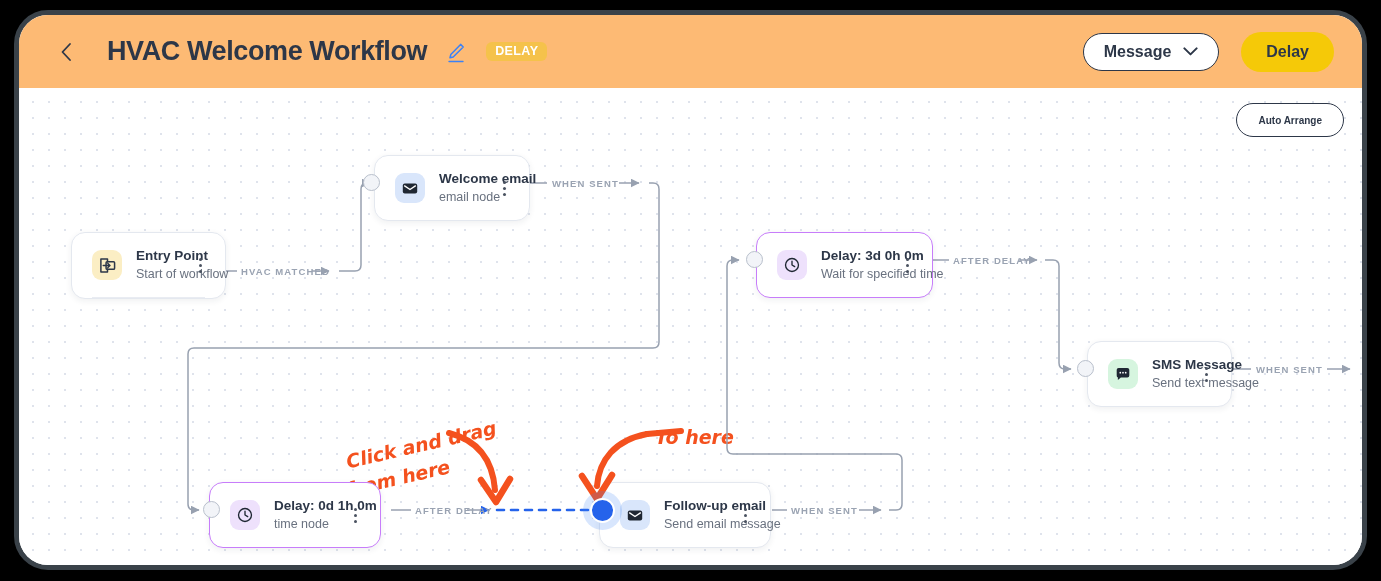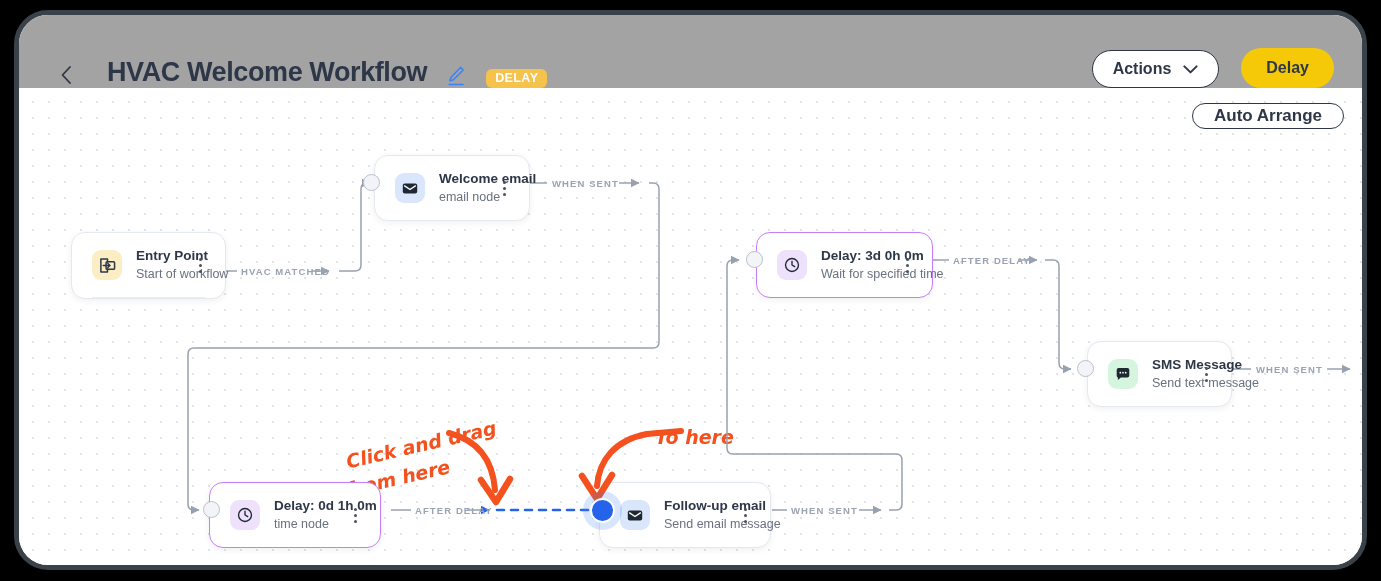--- a/index.html
+++ b/index.html
@@ -22,24 +22,24 @@
     border: 5px solid #3a4249;
     box-shadow: 0 10px 34px rgba(0,0,0,0.55);
     overflow: hidden;
   }
 
   
   #header {
     position: absolute;
     left: 0; top: 0;
     width: 100%; height: 74px;
-    background: #a3a3a3;
+    background: #fdba74;
     border-bottom: 1px solid #e9ecef;
     display: flex;
-    align-items: flex-end;
+    align-items: center;
     padding: 0 28px 0 34px;
   }
   #back-button {
     width: 26px; height: 26px;
     display: flex; align-items: center; justify-content: center;
     cursor: pointer;
     flex: 0 0 auto;
   }
   #back-button svg { display: block; }
 
@@ -104,26 +104,26 @@
     background-color: #ffffff;
     background-image: radial-gradient(circle, #dfe3ec 1px, transparent 1.1px);
     background-size: 16px 16px;
     background-position: 6px 6px;
     overflow: hidden;
   }
 
   #auto-arrange-button {
     position: absolute;
     right: 18px; top: 15px;
-    height: 26px;
+    height: 34px;
     padding: 8px 21px;
     border: 1.5px solid #2d3748;
     border-radius: 17px;
     background: #ffffff;
-    font-size: 17px; font-weight: bold; color: #2d3748;
+    font-size: 10px; font-weight: bold; color: #2d3748;
     font-family: "Liberation Sans", sans-serif;
     cursor: pointer;
     display: flex; align-items: center;
     z-index: 40;
   }
 
   #edges-layer, #annotation-layer {
     position: absolute; left: 0; top: 0;
     width: 1343px; height: 482px;
     pointer-events: none;
@@ -254,21 +254,21 @@
         <path d="M15.6 3.4 L18.2 6 L8.2 16 L5 16.8 L5.8 13.6 Z" stroke="#3B82F6" stroke-width="1.5" fill="none" stroke-linejoin="round" stroke-linecap="round"></path>
         <line x1="4" y1="20.5" x2="18" y2="20.5" stroke="#3B82F6" stroke-width="1.4" stroke-linecap="round"></line>
       </svg>
     </div>
 
     <div id="status-badge">DELAY</div>
 
     <div id="header-spacer"></div>
 
     <div id="actions-button">
-      <span class="lbl">Actions</span>
+      <span class="lbl">Message</span>
       <svg width="15" height="9" viewBox="0 0 15 9">
         <path d="M1.4 1.4 L7.5 7.4 L13.6 1.4" stroke="#2d3748" stroke-width="2" fill="none" stroke-linecap="round" stroke-linejoin="round"></path>
       </svg>
     </div>
 
     <button id="create-button">Delay</button>
   </div>
 
   <div id="canvas">
 

